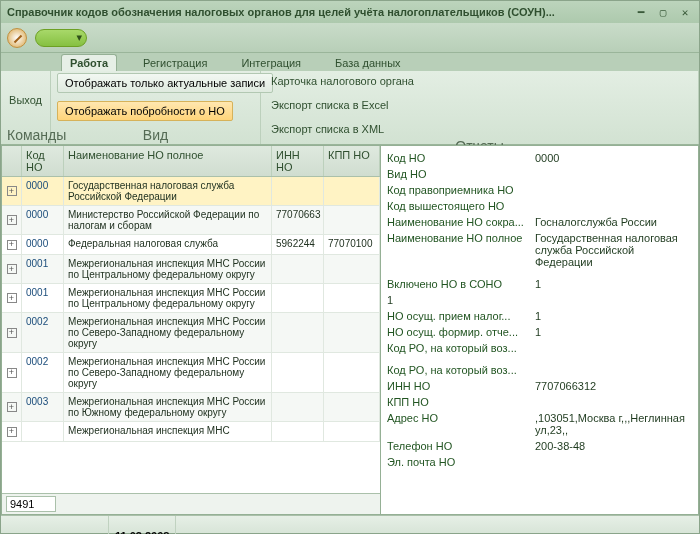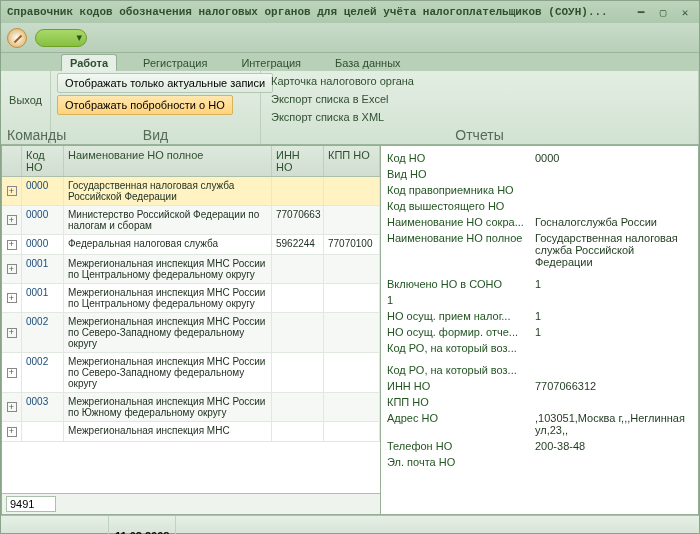--- a/index.html
+++ b/index.html
@@ -1,31 +1,31 @@
 <!DOCTYPE html>
 <html><head>
 <meta charset="utf-8">
 <style>
   * { box-sizing: border-box; font-family: Tahoma, Arial, sans-serif; font-size: 11px; }
   body { margin: 0; background: #d9e6d9; width: 700px; height: 534px; overflow: hidden; }
   .window { width: 700px; height: 534px; background: linear-gradient(#d4e2d4, #cfdecf); display: flex; flex-direction: column; border: 1px solid #8aa48a; }
   .titlebar { height: 22px; background: linear-gradient(#bcd4bc, #adc9ad); display: flex; align-items: center; padding: 0 6px; color: #2f4f2f; font-weight: bold; }
-  .titlebar .title { flex: 1; white-space: nowrap; overflow: hidden; text-overflow: ellipsis; font-family: Liberation Mono, monospace; }
+  .titlebar .title { flex: 1; white-space: nowrap; overflow: hidden; text-overflow: ellipsis; }
   .winbtns { display: flex; gap: 6px; }
   .winbtn { width: 16px; height: 14px; display: inline-flex; align-items: center; justify-content: center; color: #3a5a3a; cursor: pointer; font-size: 11px; font-family: monospace; }
   .ribbonbar { height: 30px; display: flex; align-items: center; padding: 0 6px; background: linear-gradient(#c9dcc9,#b8cfb8); border-bottom: 1px solid #9ab59a; }
   .orb { width: 20px; height: 20px; border-radius: 50%; background: radial-gradient(#fff,#d8a54a); margin-right: 8px; border: 1px solid #c09040; position: relative; }
   .orb::after { content:""; position:absolute; width:10px; height:2px; background:#a06018; transform:rotate(-45deg); left:5px; top:9px; }
   .greenbtn { width: 52px; height: 18px; background: linear-gradient(#a8d86a,#86c042); border: 1px solid #6da024; border-radius: 9px; display:flex; align-items:center; justify-content:flex-end; padding:0 4px; color:#2f4f1a; }
   .tabs { display:flex; gap:18px; padding: 0 0 0 60px; height: 18px; align-items: flex-end; background:#b8cfb8; color:#2f4f2f; }
   .tab { cursor:pointer; padding: 2px 8px; }
   .tab.active { background:#e6efe6; border:1px solid #95b095; border-bottom:none; border-radius:3px 3px 0 0; font-weight:bold; }
   .ribbonbody { display:flex; height: 74px; background: linear-gradient(#e3eee3,#d2e2d2); border-bottom:1px solid #9ab59a; }
   .rgroup { border-right:1px solid #bcd0bc; display:flex; flex-direction:column; padding:2px 6px 0 6px; }
-  .rgroup .items { flex:1; display:flex; flex-direction:column; gap:2px; }
+  .rgroup .items { flex:1; display:flex; flex-direction:column; gap:8px; }
   .rgroup .caption { text-align:center; color:#556b55; font-size:14px; padding:1px 0; }
   .rbtn { background: linear-gradient(#f2f8f2,#dfeadf); border:1px solid #b2c8b2; padding:3px 7px; cursor:pointer; white-space:nowrap; border-radius:2px; }
   .rbtn.warm { background: linear-gradient(#ffe7b0,#ffd47a); border-color:#d6b25a; }
   .link { padding:2px 4px; cursor:pointer; color:#2f4f2f; }
   .work { flex:1; display:flex; overflow:hidden; }
   .gridwrap { width:380px; display:flex; flex-direction:column; border:1px solid #95b095; background:#fff; }
   .gridhead { display:flex; background:linear-gradient(#dfe9df,#d0ddd0); border-bottom:1px solid #aac0aa; }
   .gh { border-right:1px solid #bcd0bc; padding:3px 4px; color:#2f4f2f; font-weight:normal; }
   .c-exp { width:20px; }
   .c-code { width:42px; }

